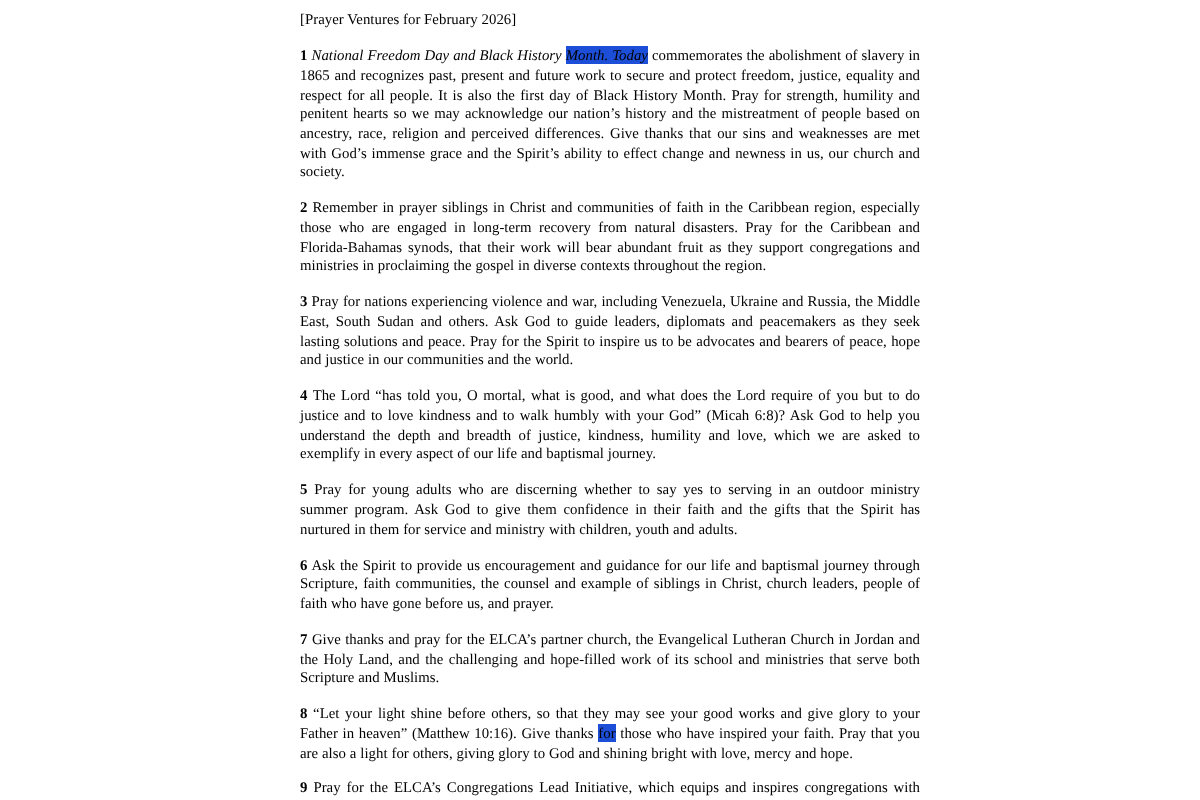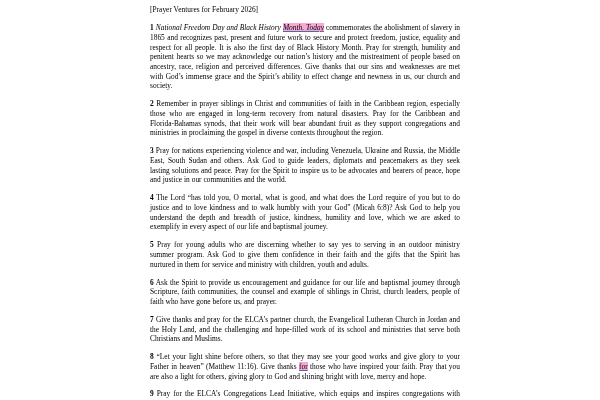--- a/index.html
+++ b/index.html
@@ -41,22 +41,21 @@
     margin-bottom: 0;
   }
   .num {
     font-weight: bold;
   }
   .ital {
     font-style: italic;
     margin-top: 48px;
   }
   .hl {
-    background: #f9a8d4;
-    text-decoration: underline;
+    background: #1d4ed8;
     text-decoration-color: #4a6fa5;
   }
 </style>
 </head>
 <body>
 
 <div id="document-page">
 
   <p id="doc-title">[Prayer Ventures for February 2026]</p>
 
@@ -78,24 +77,24 @@
 
   <p class="para">
     <span class="num">5</span><span> </span><span>Pray for young adults who are discerning whether to say yes to serving in an outdoor ministry summer program. Ask God to give them confidence in their faith and the gifts that the Spirit has nurtured in them for service and ministry with children, youth and adults.</span>
   </p>
 
   <p class="para">
     <span class="num">6</span><span> </span><span>Ask the Spirit to provide us encouragement and guidance for our life and baptismal journey through Scripture, faith communities, the counsel and example of siblings in Christ, church leaders, people of faith who have gone before us, and prayer.</span>
   </p>
 
   <p class="para">
-    <span class="num">7</span><span> </span><span>Give thanks and pray for the ELCA’s partner church, the Evangelical Lutheran Church in Jordan and the Holy Land, and the challenging and hope-filled work of its school and ministries that serve both Christians and Muslims.</span>
+    <span class="num">7</span><span> </span><span>Give thanks and pray for the ELCA’s partner church, the Evangelical Lutheran Church in Jordan and the Holy Land, and the challenging and hope-filled work of its school and ministries that serve both Scripture and Muslims.</span>
   </p>
 
   <p class="para">
-    <span class="num">8</span><span> </span><span>“Let your light shine before others, so that they may see your good works and give glory to your Father in heaven” (Matthew 11:16). Give thanks </span><span class="hl">for</span><span> those who have inspired your faith. Pray that you are also a light for others, giving glory to God and shining bright with love, mercy and hope.</span>
+    <span class="num">8</span><span> </span><span>“Let your light shine before others, so that they may see your good works and give glory to your Father in heaven” (Matthew 10:16). Give thanks </span><span class="hl">for</span><span> those who have inspired your faith. Pray that you are also a light for others, giving glory to God and shining bright with love, mercy and hope.</span>
   </p>
 
   <p class="para">
     <span class="num">9</span><span> </span><span>Pray for the ELCA’s Congregations Lead Initiative, which equips and inspires congregations with innovation and tools that renew their ministry and community partnerships to create adaptable, relevant and thriving faith communities.</span>
   </p>
 
 </div>
 
 </body></html>

